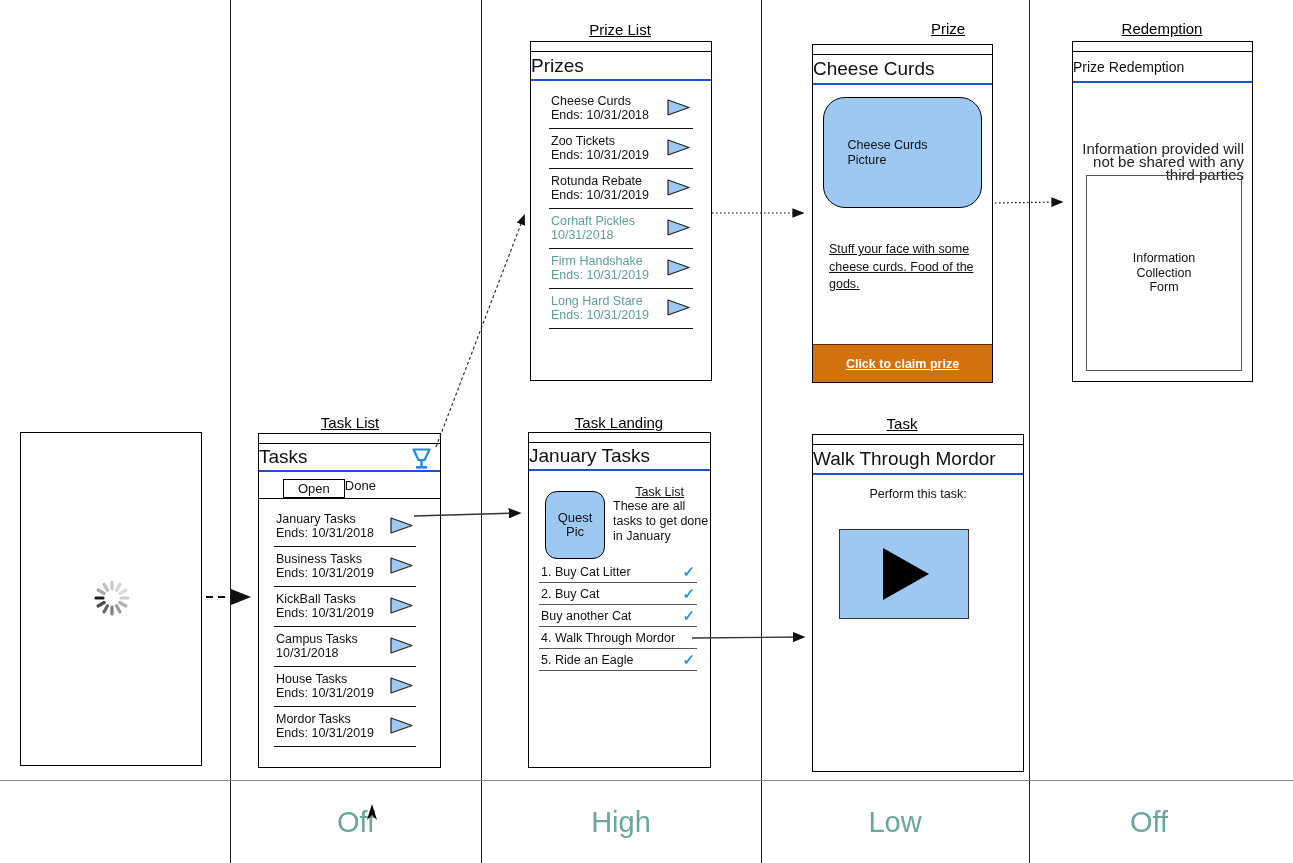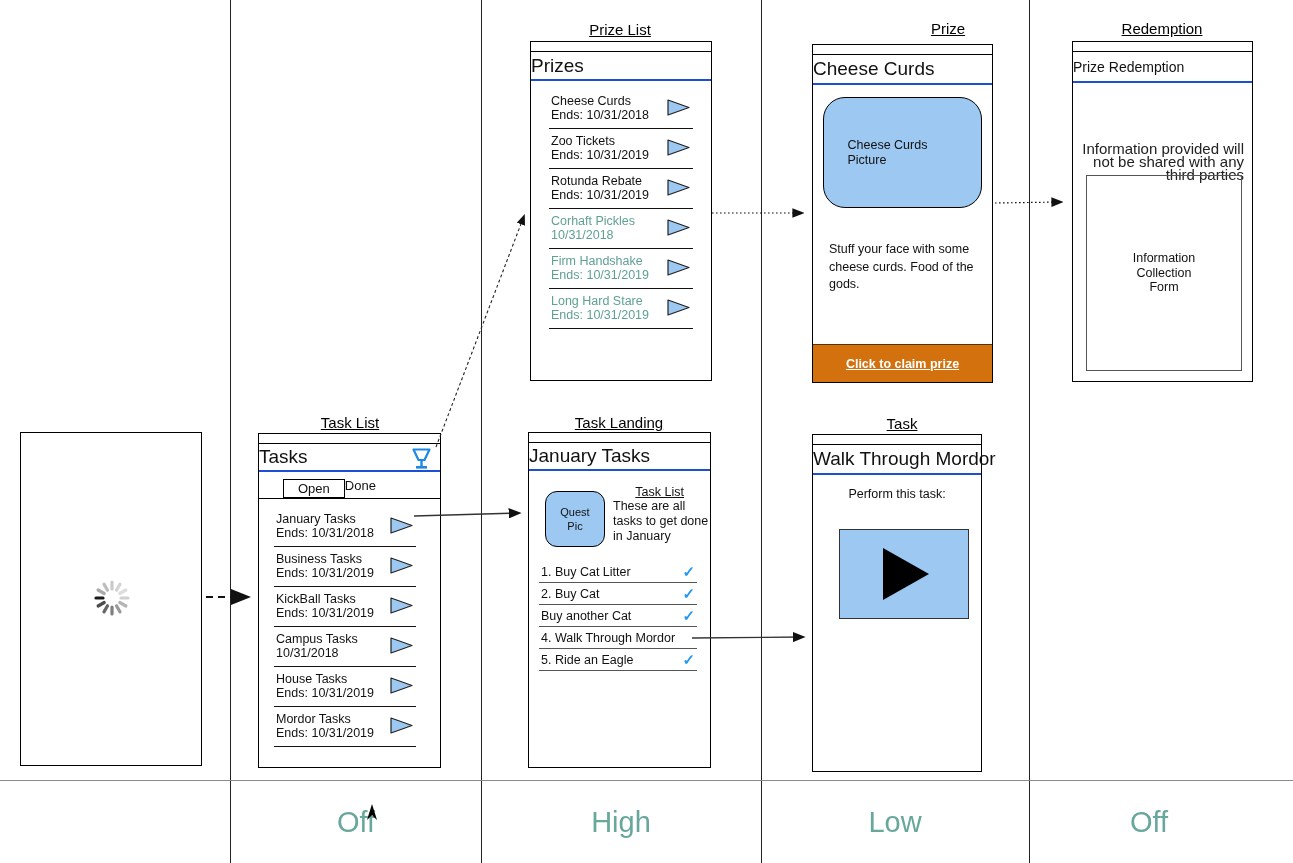--- a/index.html
+++ b/index.html
@@ -38,29 +38,29 @@
   .ltext{font-size:12.5px;line-height:14px;}
   .claimed .ltext{color:var(--teal);}
   .play-icon{flex:0 0 auto;}
 
   .tl-list{margin:0 24px 0 15px;}
   .pl-list{margin:0 18px;}
 
   .trophy{position:absolute;right:7px;top:3px;}
 
   .qlink{position:absolute;right:26px;top:52px;font-size:12.5px;text-decoration:underline;}
-  .questpic{position:absolute;left:16px;top:58px;width:60px;height:56px;background:var(--blue-fill);border:1.5px solid #000;border-radius:12px;display:flex;align-items:center;justify-content:center;text-align:center;font-size:11px;line-height:14px;}
+  .questpic{position:absolute;left:16px;top:58px;width:60px;height:68px;background:var(--blue-fill);border:1.5px solid #000;border-radius:12px;display:flex;align-items:center;justify-content:center;text-align:center;font-size:13px;line-height:14px;}
   .qdesc{position:absolute;left:84px;top:66px;width:97px;font-size:12.5px;line-height:15px;}
   .qtasks{position:absolute;left:10px;right:13px;top:128px;}
   .qrow{display:flex;align-items:center;justify-content:space-between;height:22px;border-bottom:1px solid #555;font-size:12.5px;padding:0 2px;}
   .check{color:#2196f3;font-weight:bold;font-size:15px;line-height:1;}
 
   .pic-big{position:absolute;left:10px;right:10px;top:52px;height:111px;background:var(--blue-fill);border:1.5px solid #000;border-radius:22px;display:flex;align-items:center;justify-content:center;font-size:12.5px;line-height:15px;}
   .pic-big span{width:110px;}
-  .pdesc{position:absolute;left:16px;top:196px;width:157px;font-size:12.5px;line-height:17.5px;}
+  .pdesc{position:absolute;left:16px;top:196px;width:157px;font-size:12.5px;line-height:17.5px;text-decoration:underline;}
   .claim-btn{position:absolute;left:0;right:0;bottom:0;height:38px;background:var(--orange);color:#fff;font-size:12.5px;font-weight:bold;text-decoration:underline;display:flex;align-items:center;justify-content:center;border-top:1px solid #5a3000;}
 
   .instruction{position:absolute;left:0;right:0;top:52px;text-align:center;font-size:12.5px;}
   .video{position:absolute;left:26px;top:94px;width:130px;height:90px;background:var(--blue-fill);border:1.5px solid #333;display:flex;align-items:center;justify-content:center;}
 
   .r-intro{position:absolute;left:12px;right:12px;top:52px;text-align:center;font-size:12.5px;line-height:14.5px;}
   .r-disclaimer{position:absolute;left:8px;right:8px;top:100px;text-align:right;font-size:15px;line-height:13px;color:#222;}
   .r-form{position:absolute;left:13px;right:10px;top:133px;height:196px;border:1.5px solid #555;display:flex;align-items:center;justify-content:center;text-align:center;font-size:12.5px;line-height:14.5px;}
   .r-form span{width:85px;}
 
@@ -282,21 +282,21 @@
     <div class="hdr" style="height:30px">
       <span>Cheese Curds</span>
     </div>
     <div class="pic-big">
         <span>Cheese Curds Picture</span>
       </div>
     <div class="pdesc">Stuff your face with some cheese curds. Food of the gods.</div>
     <div class="claim-btn">Click to claim prize</div>
   </div>
 
-  <div class="panel" style="left:812px;top:434px;width:170px;height:338px">
+  <div class="panel" style="left:812px;top:434px;width:212px;height:338px">
     <div class="strip"></div>
     <div class="hdr" style="height:30px">
       <span>Walk Through Mordor</span>
     </div>
     <div class="instruction">Perform this task:</div>
     <div class="video">
       <svg width="58" height="58" viewBox="0 0 58 58">
           <polygon points="8,3 54,29 8,55" fill="#000"></polygon>
         </svg>
     </div>

